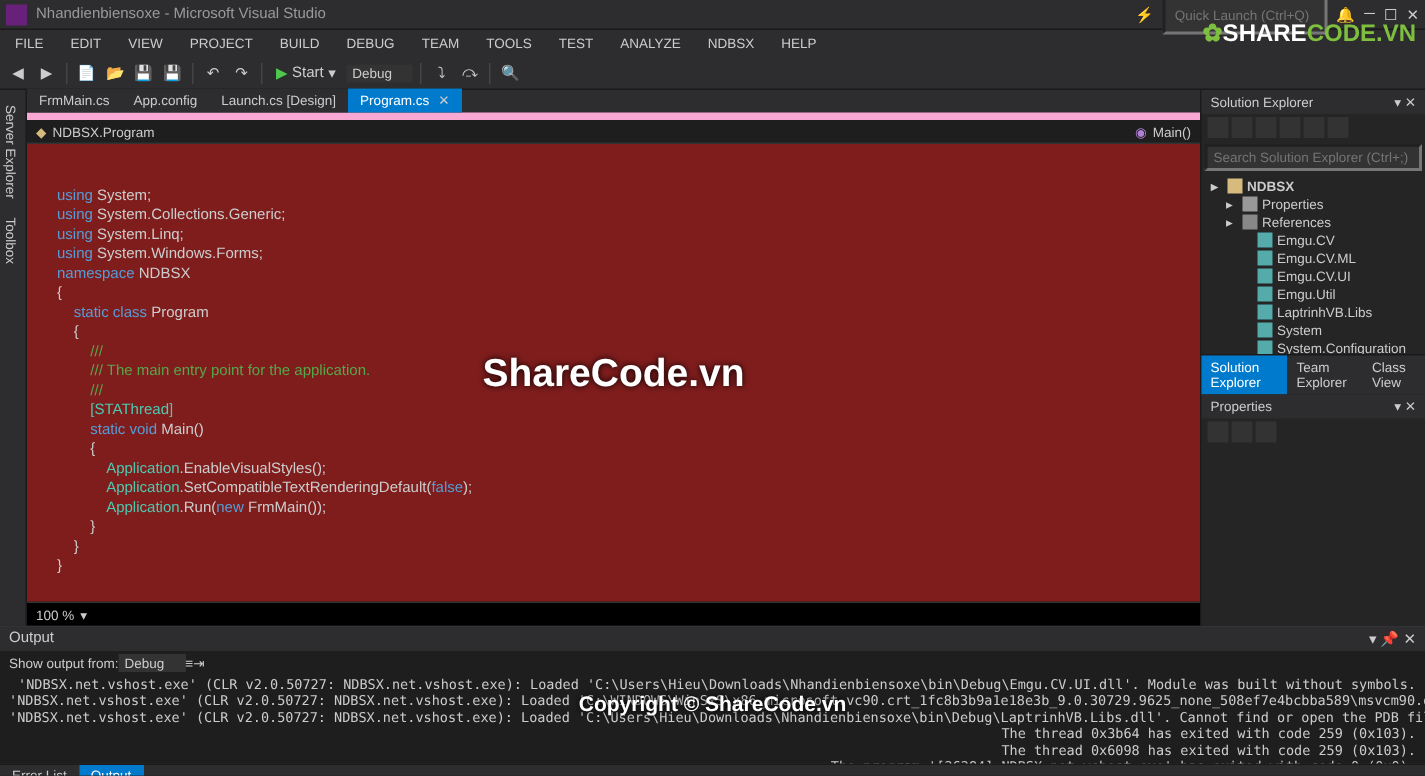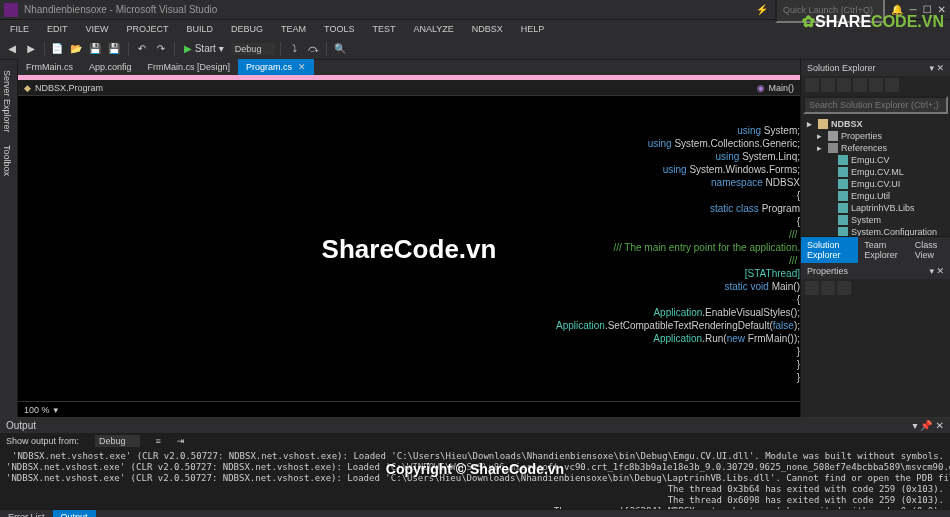--- a/index.html
+++ b/index.html
@@ -20,21 +20,21 @@
 .main { display: flex; height: 357px; }
 .left-tabs { width: 18px; background: #2d2d30; border-right: 1px solid #1a1a1a; display: flex; flex-direction: column; padding-top: 4px; }
 .left-tabs .vtab { writing-mode: vertical-lr; font-size: 9px; color: #ccc; padding: 6px 2px; }
 .editor-area { flex: 1; background: #1e1e1e; display: flex; flex-direction: column; }
 .doc-tabs { height: 20px; background: #2d2d30; display: flex; align-items: end; border-bottom: 5px solid #f9a8d4; }
 .doc-tab { padding: 3px 8px; font-size: 9px; color: #ccc; background: #2d2d30; }
 .doc-tab.active { background: #007acc; color: #fff; }
 .doc-tab .close { margin-left: 6px; color: #ccc; }
 .crumb { height: 16px; background: #1e1e1e; display: flex; align-items: center; padding: 0 6px; font-size: 9px; color: #ccc; border-bottom: 1px solid #333; }
 .crumb .sep { flex:1; }
-.code { flex: 1; background: #000000; padding: 2px 0 2px 20px; font-family: Consolas, monospace; font-size: 10px; line-height: 13px; overflow: hidden; position: relative; white-space: pre; text-align: right; }
+.code { flex: 1; background: #7f1d1d; padding: 2px 0 2px 20px; font-family: Consolas, monospace; font-size: 10px; line-height: 13px; overflow: hidden; position: relative; white-space: pre; }
 .code .k { color: #569cd6; }
 .code .c { color: #57a64a; }
 .code .t { color: #4ec9b0; }
 .watermark { position: absolute; left: 50%; top: 50%; transform: translate(-50%,-50%); color: #fff; font-size: 26px; font-weight: bold; pointer-events: none; text-shadow: 0 0 4px #000; }
 .zoom { height: 16px; background: #000000; border-top: 1px solid #333; font-size: 9px; color: #ccc; padding: 0 6px; display: flex; align-items: center; }
 .right-panel { width: 150px; background: #252526; display: flex; flex-direction: column; border-left: 1px solid #1a1a1a; }
 .rp-header { background: #2d2d30; padding: 3px 6px; font-size: 9px; color: #ccc; display: flex; justify-content: space-between; }
 .rp-search { background: #333; margin: 2px; padding: 2px 4px; font-size: 9px; color: #888; }
 .rp-toolbar { display: flex; gap: 2px; padding: 2px 4px; }
 .rp-toolbar .i { width: 14px; height: 14px; background: #333; }
@@ -46,21 +46,21 @@
 .ico-asm { background: #5aa; }
 .rp-tabs { display: flex; font-size: 9px; background: #2d2d30; border-top: 1px solid #1a1a1a; }
 .rp-tabs .t { padding: 3px 6px; color: #ccc; }
 .rp-tabs .t.active { background: #007acc; color: #fff; }
 .props { background: #252526; }
 .props .hd { background: #2d2d30; padding: 3px 6px; font-size: 9px; display: flex; justify-content: space-between; }
 .props .tb { display: flex; gap: 2px; padding: 2px 4px; }
 .props .tb .i { width: 14px; height: 14px; background: #333; }
 .output-panel { background: #1e1e1e; border-top: 1px solid #333; height: 92px; display: flex; flex-direction: column; }
 .op-header { background: #2d2d30; padding: 2px 6px; font-size: 10px; color: #ccc; display: flex; justify-content: space-between; }
-.op-tools { display: flex; align-items: center; gap: 16px; padding: 2px 6px; font-size: 9px; background: #1e1e1e; }
+.op-tools { display: flex; align-items: center; gap: 0; padding: 2px 6px; font-size: 9px; background: #1e1e1e; }
 .op-tools .combo { background: #333; padding: 1px 14px 1px 4px; }
 .op-body { flex: 1; font-family: Consolas, monospace; font-size: 9px; line-height: 11px; color: #ccc; padding: 2px 6px; overflow: hidden; white-space: pre; text-align: right; }
 .op-tabs { background: #2d2d30; display: flex; font-size: 9px; border-top: 1px solid #1a1a1a; }
 .op-tabs .t { padding: 2px 8px; color: #ccc; }
 .op-tabs .t.active { background: #007acc; color: #fff; }
 .copyright { position: absolute; left: 0; right: 0; bottom: 40px; text-align: center; color: #fff; font-size: 14px; font-weight: bold; pointer-events: none; text-shadow: 0 0 4px #000; }
 .logo { position: absolute; top: 12px; right: 6px; color: #fff; font-size: 16px; font-weight: bold; pointer-events: none; }
 .logo .g { color: #7fbf3f; }
 </style>
 </head>
@@ -122,21 +122,21 @@
 <div class="main">
   <div class="left-tabs">
     <div class="vtab">Server Explorer</div>
     <div class="vtab">Toolbox</div>
   </div>
 
   <div class="editor-area">
     <div class="doc-tabs" id="doctabs">
         <div class="doc-tab">FrmMain.cs</div>
         <div class="doc-tab">App.config</div>
-        <div class="doc-tab">FrmMain.cs [Design]</div>
+        <div class="doc-tab">Launch.cs [Design]</div>
         <div class="doc-tab active">Program.cs<span class="close">✕</span></div>
       </div>
     <div class="crumb">
       <span style="color:#d7ba7d;margin-right:4px">◆</span>
       <span>NDBSX.Program</span>
       <span class="sep"></span>
       <span style="color:#b180d7;margin-right:4px">◉</span>
       <span>Main()</span>
     </div>
     <div class="code" id="code">

